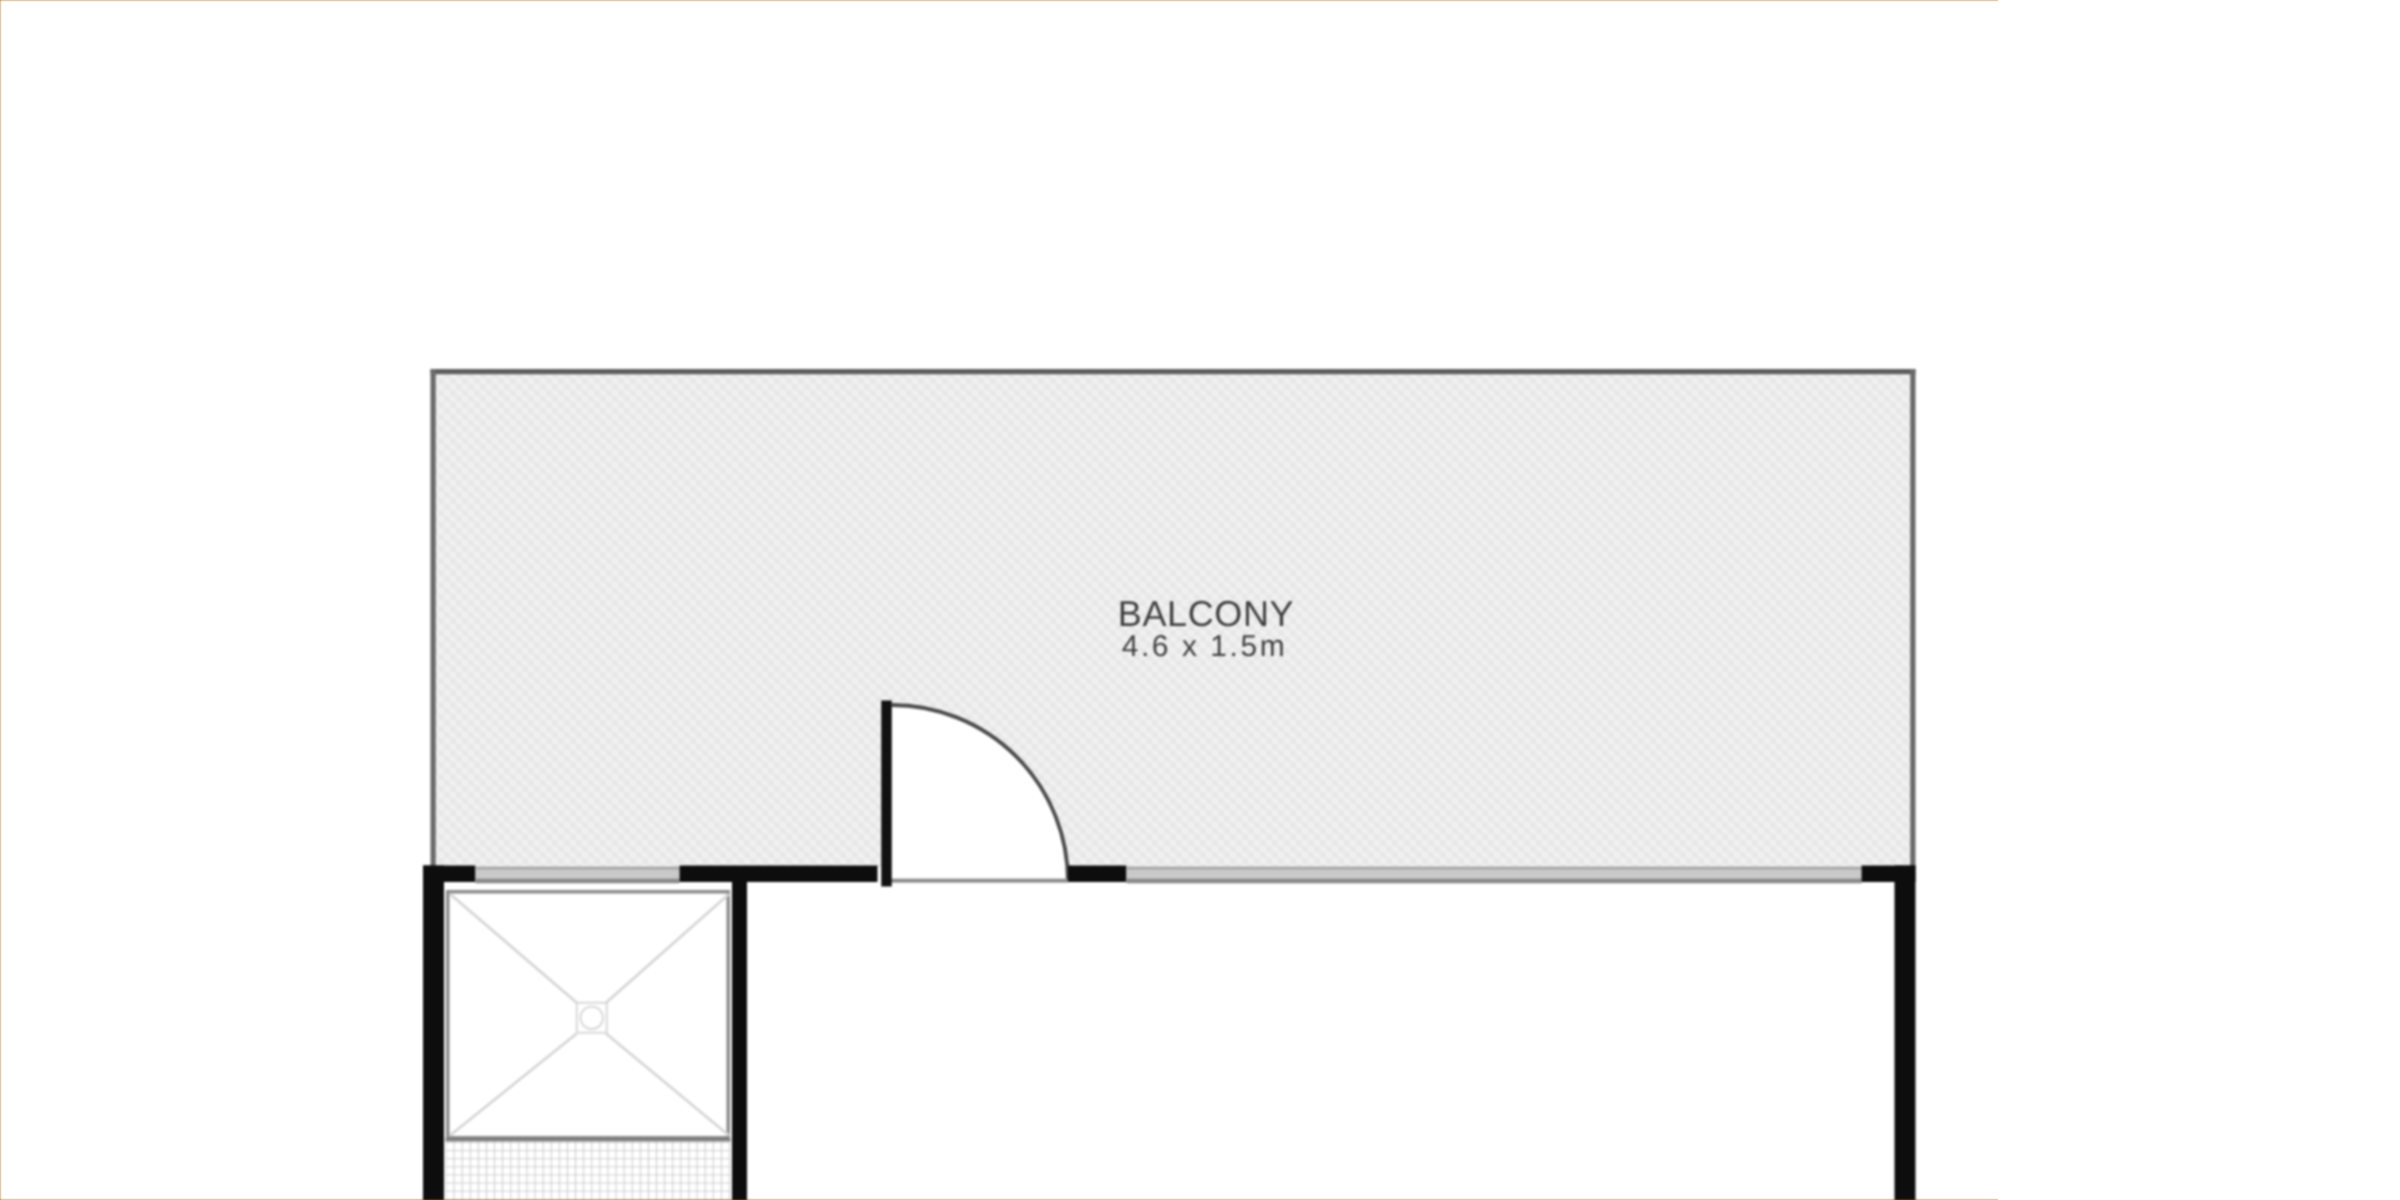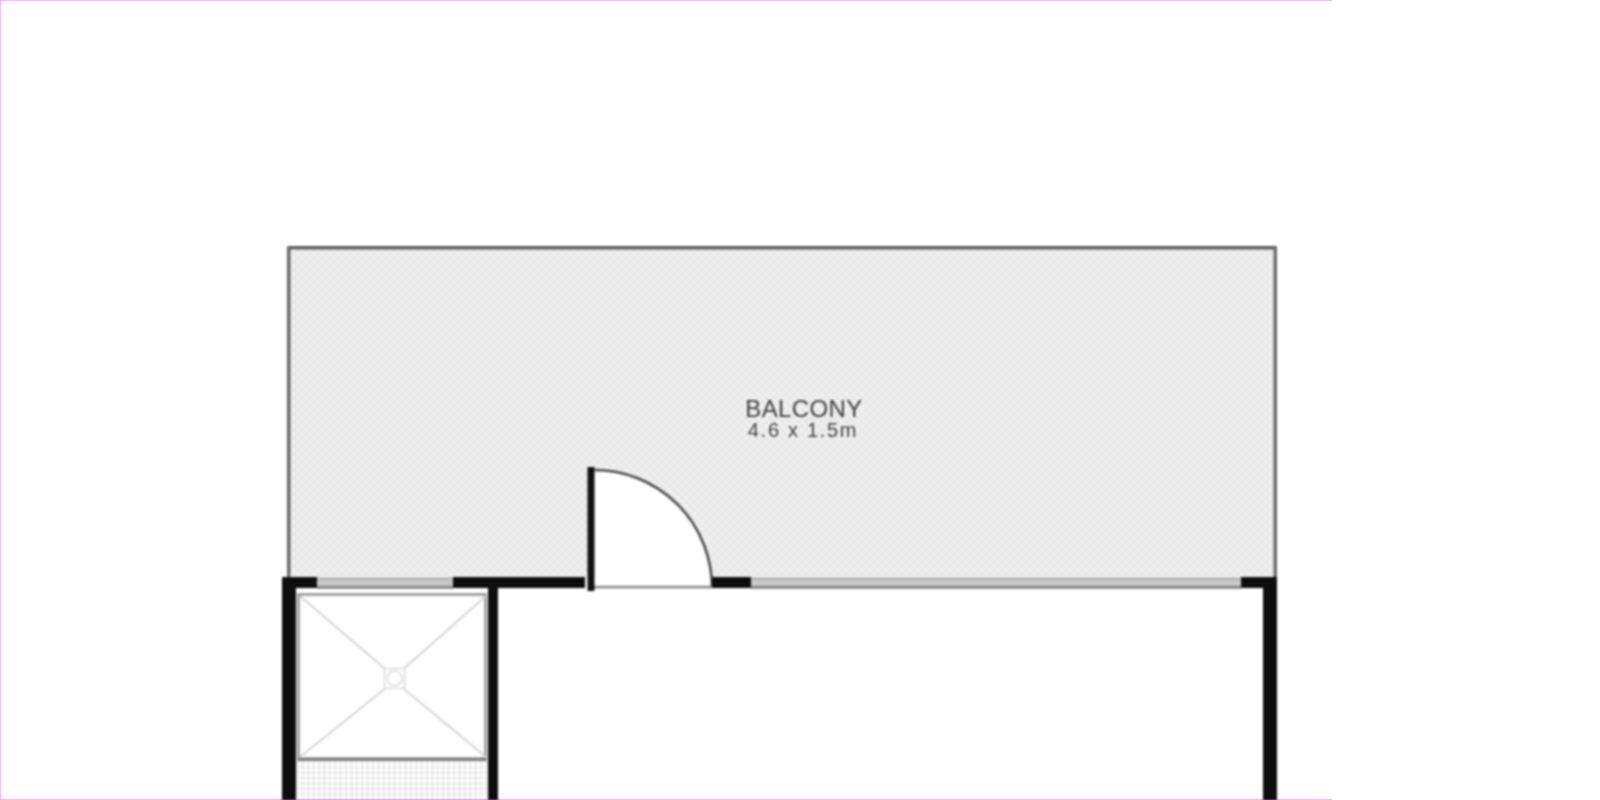--- a/index.html
+++ b/index.html
@@ -1,16 +1,16 @@
 <!DOCTYPE html>
 <html><head>
 <meta charset="utf-8">
 <style>
   html,body{margin:0;padding:0;background:#ffffff;}
-  .page{width:1332px;height:800px;position:relative;overflow:hidden;background:#d946ef;}
+  .page{width:1332px;height:800px;position:relative;overflow:hidden;background:#a16207;}
   svg{display:block;}
   .soft{filter:blur(0.8px);}
 </style>
 </head>
 <body>
 <div class="page">
 <svg class="soft" width="1600" height="800" viewBox="0 0 1600 800" xmlns="http://www.w3.org/2000/svg">
 <defs>
   <pattern id="xhatch" width="8" height="8" patternUnits="userSpaceOnUse">
     <rect width="8" height="8" fill="#f2f2f2"></rect>

